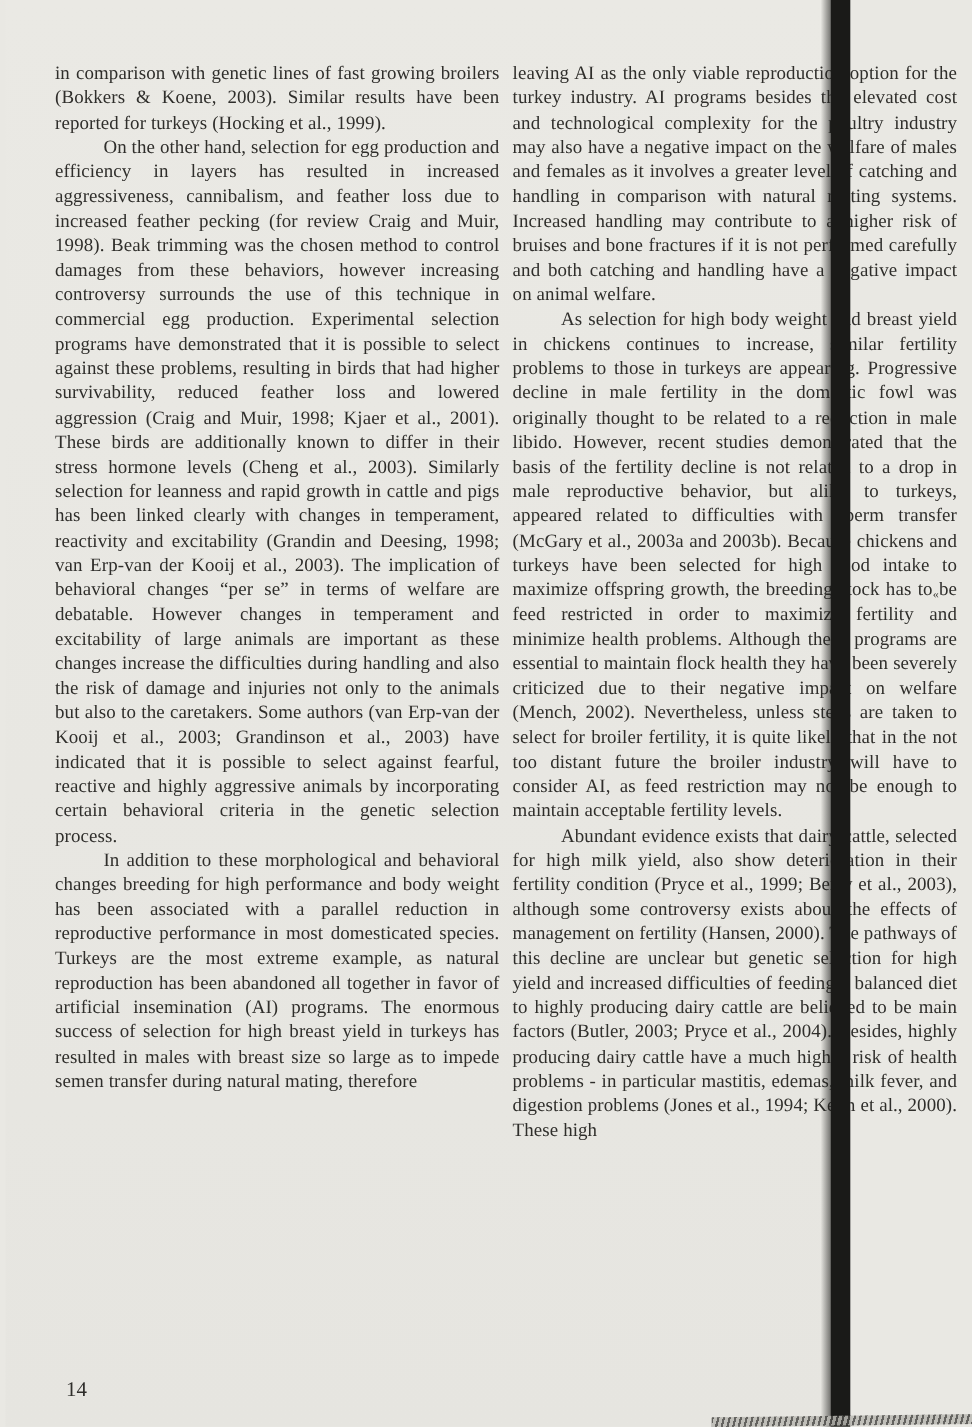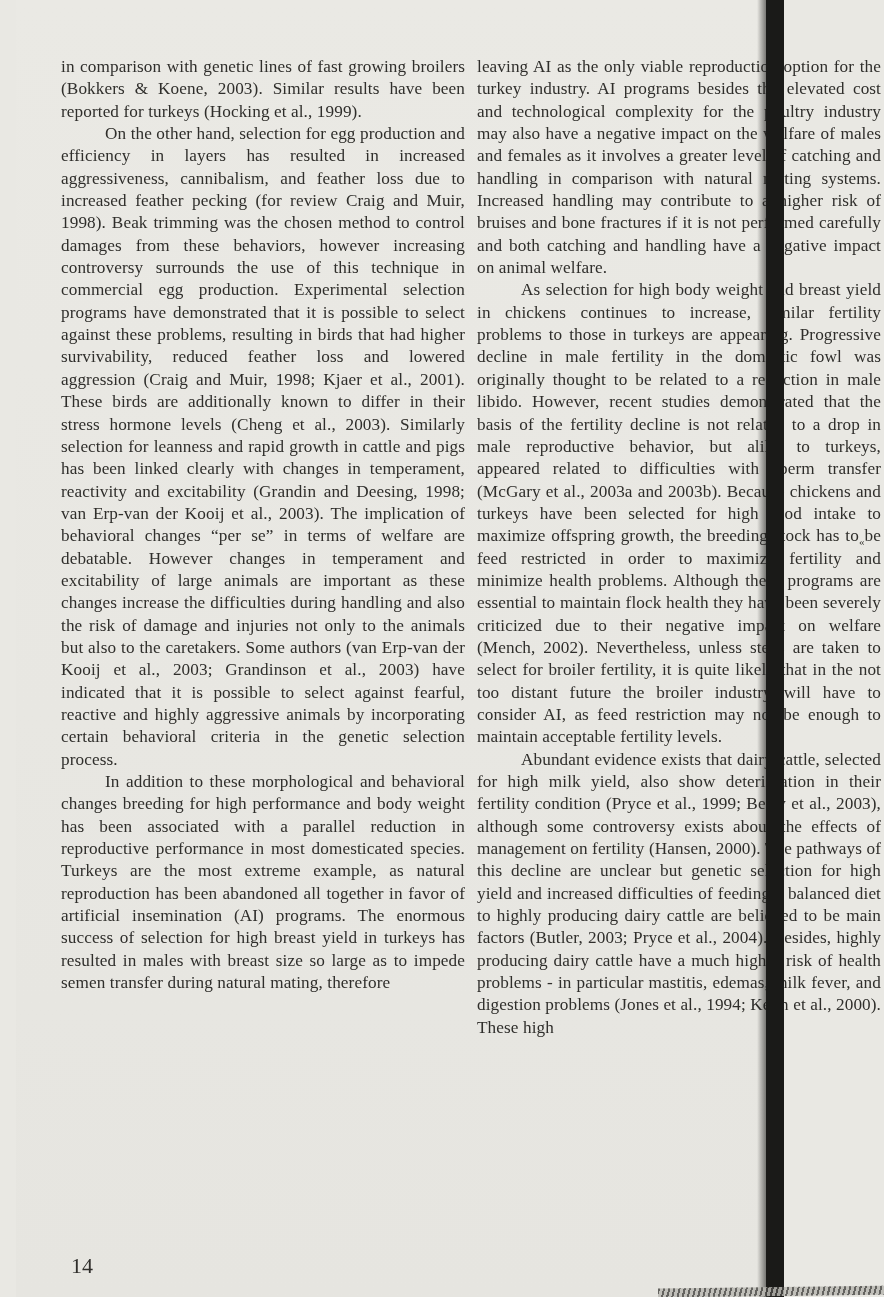--- a/index.html
+++ b/index.html
@@ -6,21 +6,21 @@
     margin: 0;
     padding: 0;
     width: 884px;
     height: 1297px;
     background: #e9e8e3;
     overflow: hidden;
     font-family: "Liberation Serif", serif;
   }
   .page {
     position: absolute;
-    top: 0; left: 16px;
+    top: 0; left: 5px;
     width: 768px;
     height: 1297px;
     background: linear-gradient(180deg, #eae9e4 0%, #e8e7e2 55%, #e6e5e0 100%);
   }
   .col {
     position: absolute;
     top: 56px;
     width: 404px;
     font-size: 17.2px;
     line-height: 22.35px;
@@ -38,21 +38,21 @@
     top: 1251px;
     left: 0;
     width: 866px;
     height: 30px;
     color: #2f2e2b;
   }
   .page-num {
     position: absolute;
     left: 55px;
     top: 2px;
-    font-size: 22px;
+    font-size: 19px;
   }
   .footer-text {
     position: absolute;
     left: 298px;
     top: 2px;
     font-size: 17px;
     white-space: nowrap;
   }
   .footer-text sup {
     font-size: 11px;

